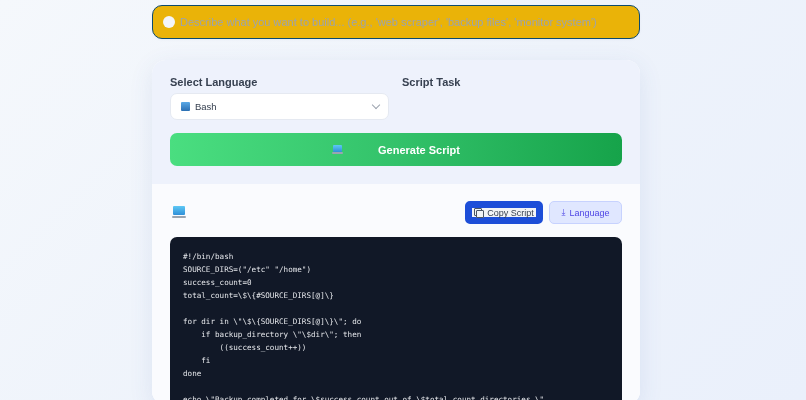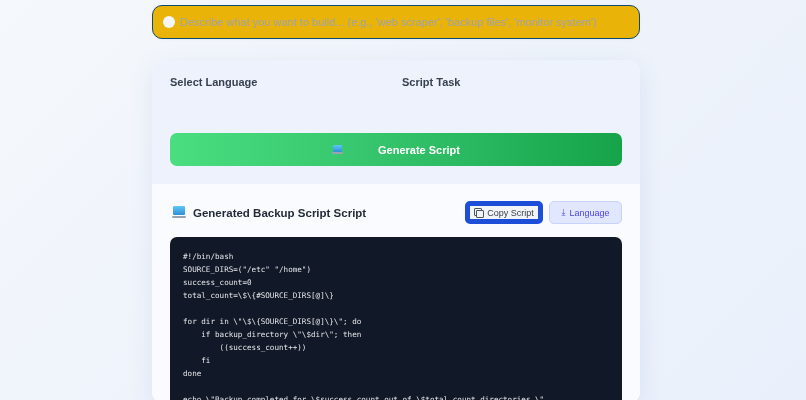--- a/index.html
+++ b/index.html
@@ -69,21 +69,21 @@
       font-size: 11.5px; font-weight: bold; color: #1f2937;
     }
     .out-title .laptop-icon { width: 14px; height: 13px; margin-right: 7px; }
     .out-title .laptop-icon .scr { width: 12px; height: 9px; }
     .out-title .laptop-icon .base { top: 10px; width: 14px; }
     .btn {
       position: absolute; top: 17px; height: 23px; border-radius: 5px;
       display: flex; align-items: center; justify-content: center;
       font-size: 9px; font-family: "Liberation Sans", sans-serif; cursor: pointer;
     }
-    .copy-btn { left: 313px; width: 78px; background: #f3f4f6; border: 5px solid #1d4ed8; color: #374151; }
+    .copy-btn { left: 313px; width: 78px; background: #f3f4f6; border: 7px solid #1d4ed8; color: #374151; }
     .dl-btn { left: 397px; width: 73px; background: #e0e7ff; border: 1px solid #c7d2fe; color: #4f46e5; }
     .copy-icon { position: relative; width: 9px; height: 9px; margin-right: 4px; }
     .copy-icon::before { content: ""; position: absolute; left: 0; top: 0; width: 6px; height: 6px; border: 1px solid #4b5563; border-radius: 1px; }
     .copy-icon::after { content: ""; position: absolute; left: 2px; top: 2px; width: 6px; height: 6px; border: 1px solid #4b5563; border-radius: 1px; background: #f3f4f6; }
     .dl-icon { font-size: 9px; margin-right: 4px; color: #4f46e5; }
 
     .code {
       position: absolute; left: 18px; top: 53px; width: 452px; height: 200px;
       background: #111827; border-radius: 7px; padding: 13px 13px;
       font-family: "DejaVu Sans Mono", monospace; font-size: 7.6px; line-height: 13px; color: #e5e7eb;
@@ -96,39 +96,43 @@
 <div class="page">
 
   <div class="search-wrap">
     <span class="search-dot"></span>
     <input class="search-input" type="text" placeholder="Describe what you want to build... (e.g., 'web scraper', 'backup files', 'monitor system')" style="">
   </div>
 
   <div class="card">
     <div class="controls">
       <div class="field-label" style="left:18px;">Select Language</div>
+      <div class="select" style="left:18px; width:219px;">
+        <span class="lang-icon"></span>
+        <span>Bash</span>
+        <span class="chev"></span>
+      </div>
 
       <div class="field-label" style="left:250px;">Script Task</div>
 
       <button class="gen-btn">
         <span class="laptop-icon">
             <span class="scr"></span>
             <span class="base"></span>
           </span>
         <span>Generate Script</span>
       </button>
     </div>
 
     <div class="output">
       <div class="out-title">
         <span class="laptop-icon">
             <span class="scr"></span>
             <span class="base"></span>
           </span>
-        <span>Generated Backup Script Script</span>
       </div>
 
       <button class="btn copy-btn">
         <span class="copy-icon"></span>
         <span>Copy Script</span>
       </button>
       <button class="btn dl-btn">
         <span class="dl-icon">⤓</span>
         <span>Language</span>
       </button>

